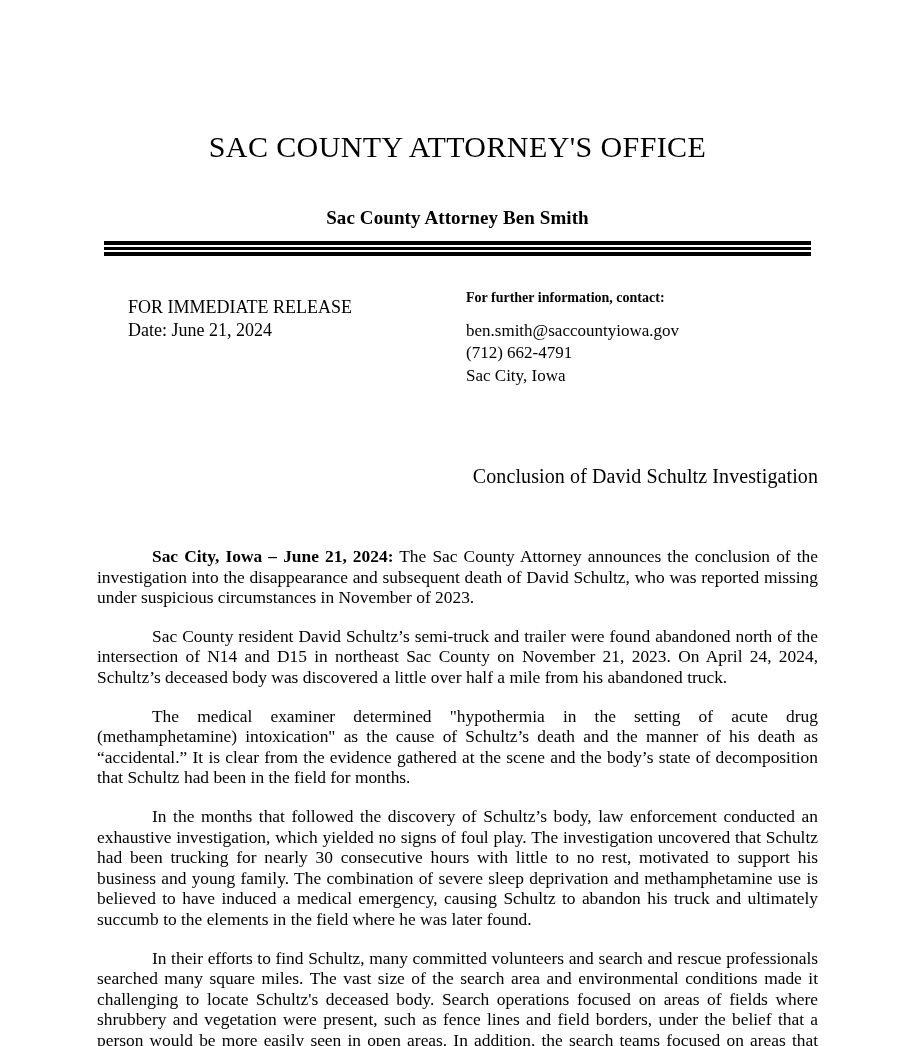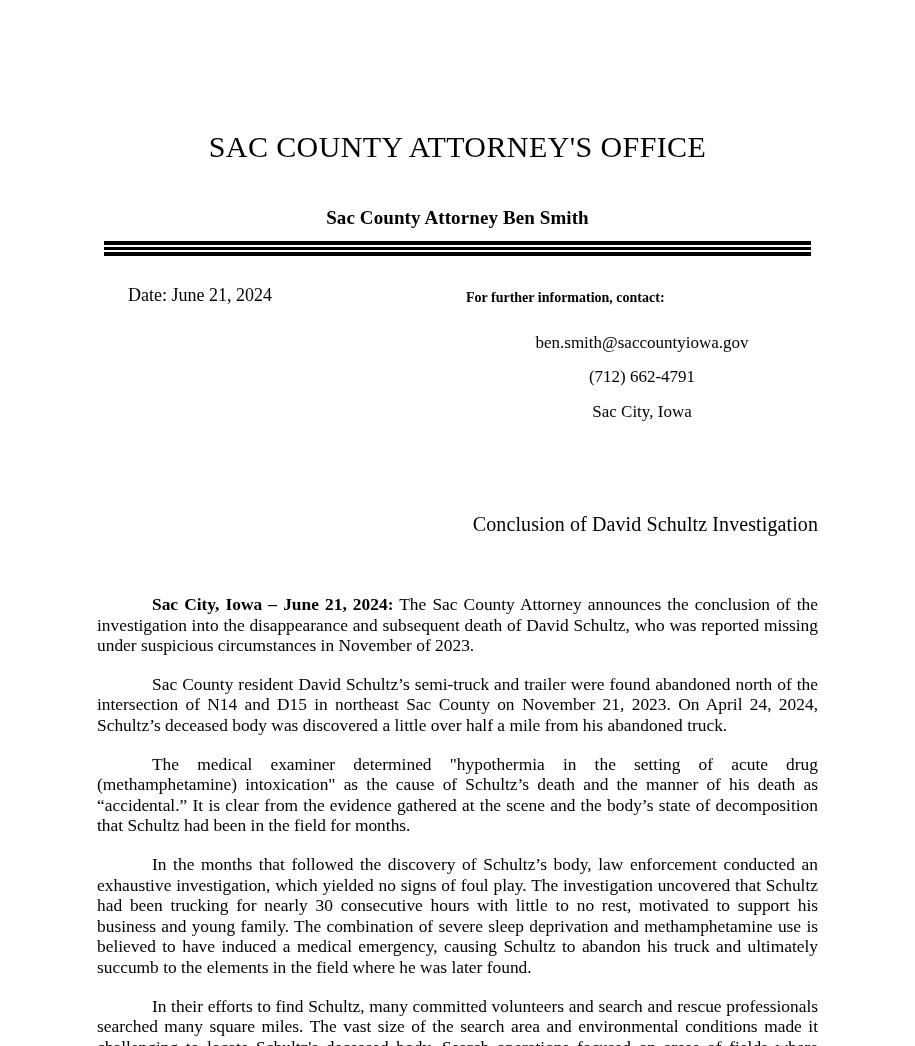--- a/index.html
+++ b/index.html
@@ -95,23 +95,22 @@
     line-height: 1.3;
   }
   .contact-heading {
     font-size: 14px;
     font-weight: bold;
     margin: 0;
     line-height: 1.2;
   }
   .contact-line {
     font-size: 17px;
-    margin: 12px;
+    margin: 0;
     line-height: 1.32;
-    text-align: center;
   }
   .contact-line.first {
     padding-top: 13px;
   }
 
   
   .article-title {
     text-align: right;
     font-size: 20px;
     font-weight: normal;
@@ -148,20 +147,21 @@
     <div class="rule-thick"></div>
     <div class="rule-gap"></div>
     <div class="rule-mid"></div>
     <div class="rule-gap"></div>
     <div class="rule-thick"></div>
   </div>
 
   <div class="release-row">
 
     <div class="release-col">
+      <div class="immediate-line">FOR IMMEDIATE RELEASE</div>
       <div class="date-line">Date: June 21, 2024</div>
     </div>
 
     <div class="contact-col">
       <div class="contact-heading">For further information, contact:</div>
       <div class="contact-line first">ben.smith@saccountyiowa.gov</div>
       <div class="contact-line">(712) 662-4791</div>
       <div class="contact-line">Sac City, Iowa</div>
     </div>
 

